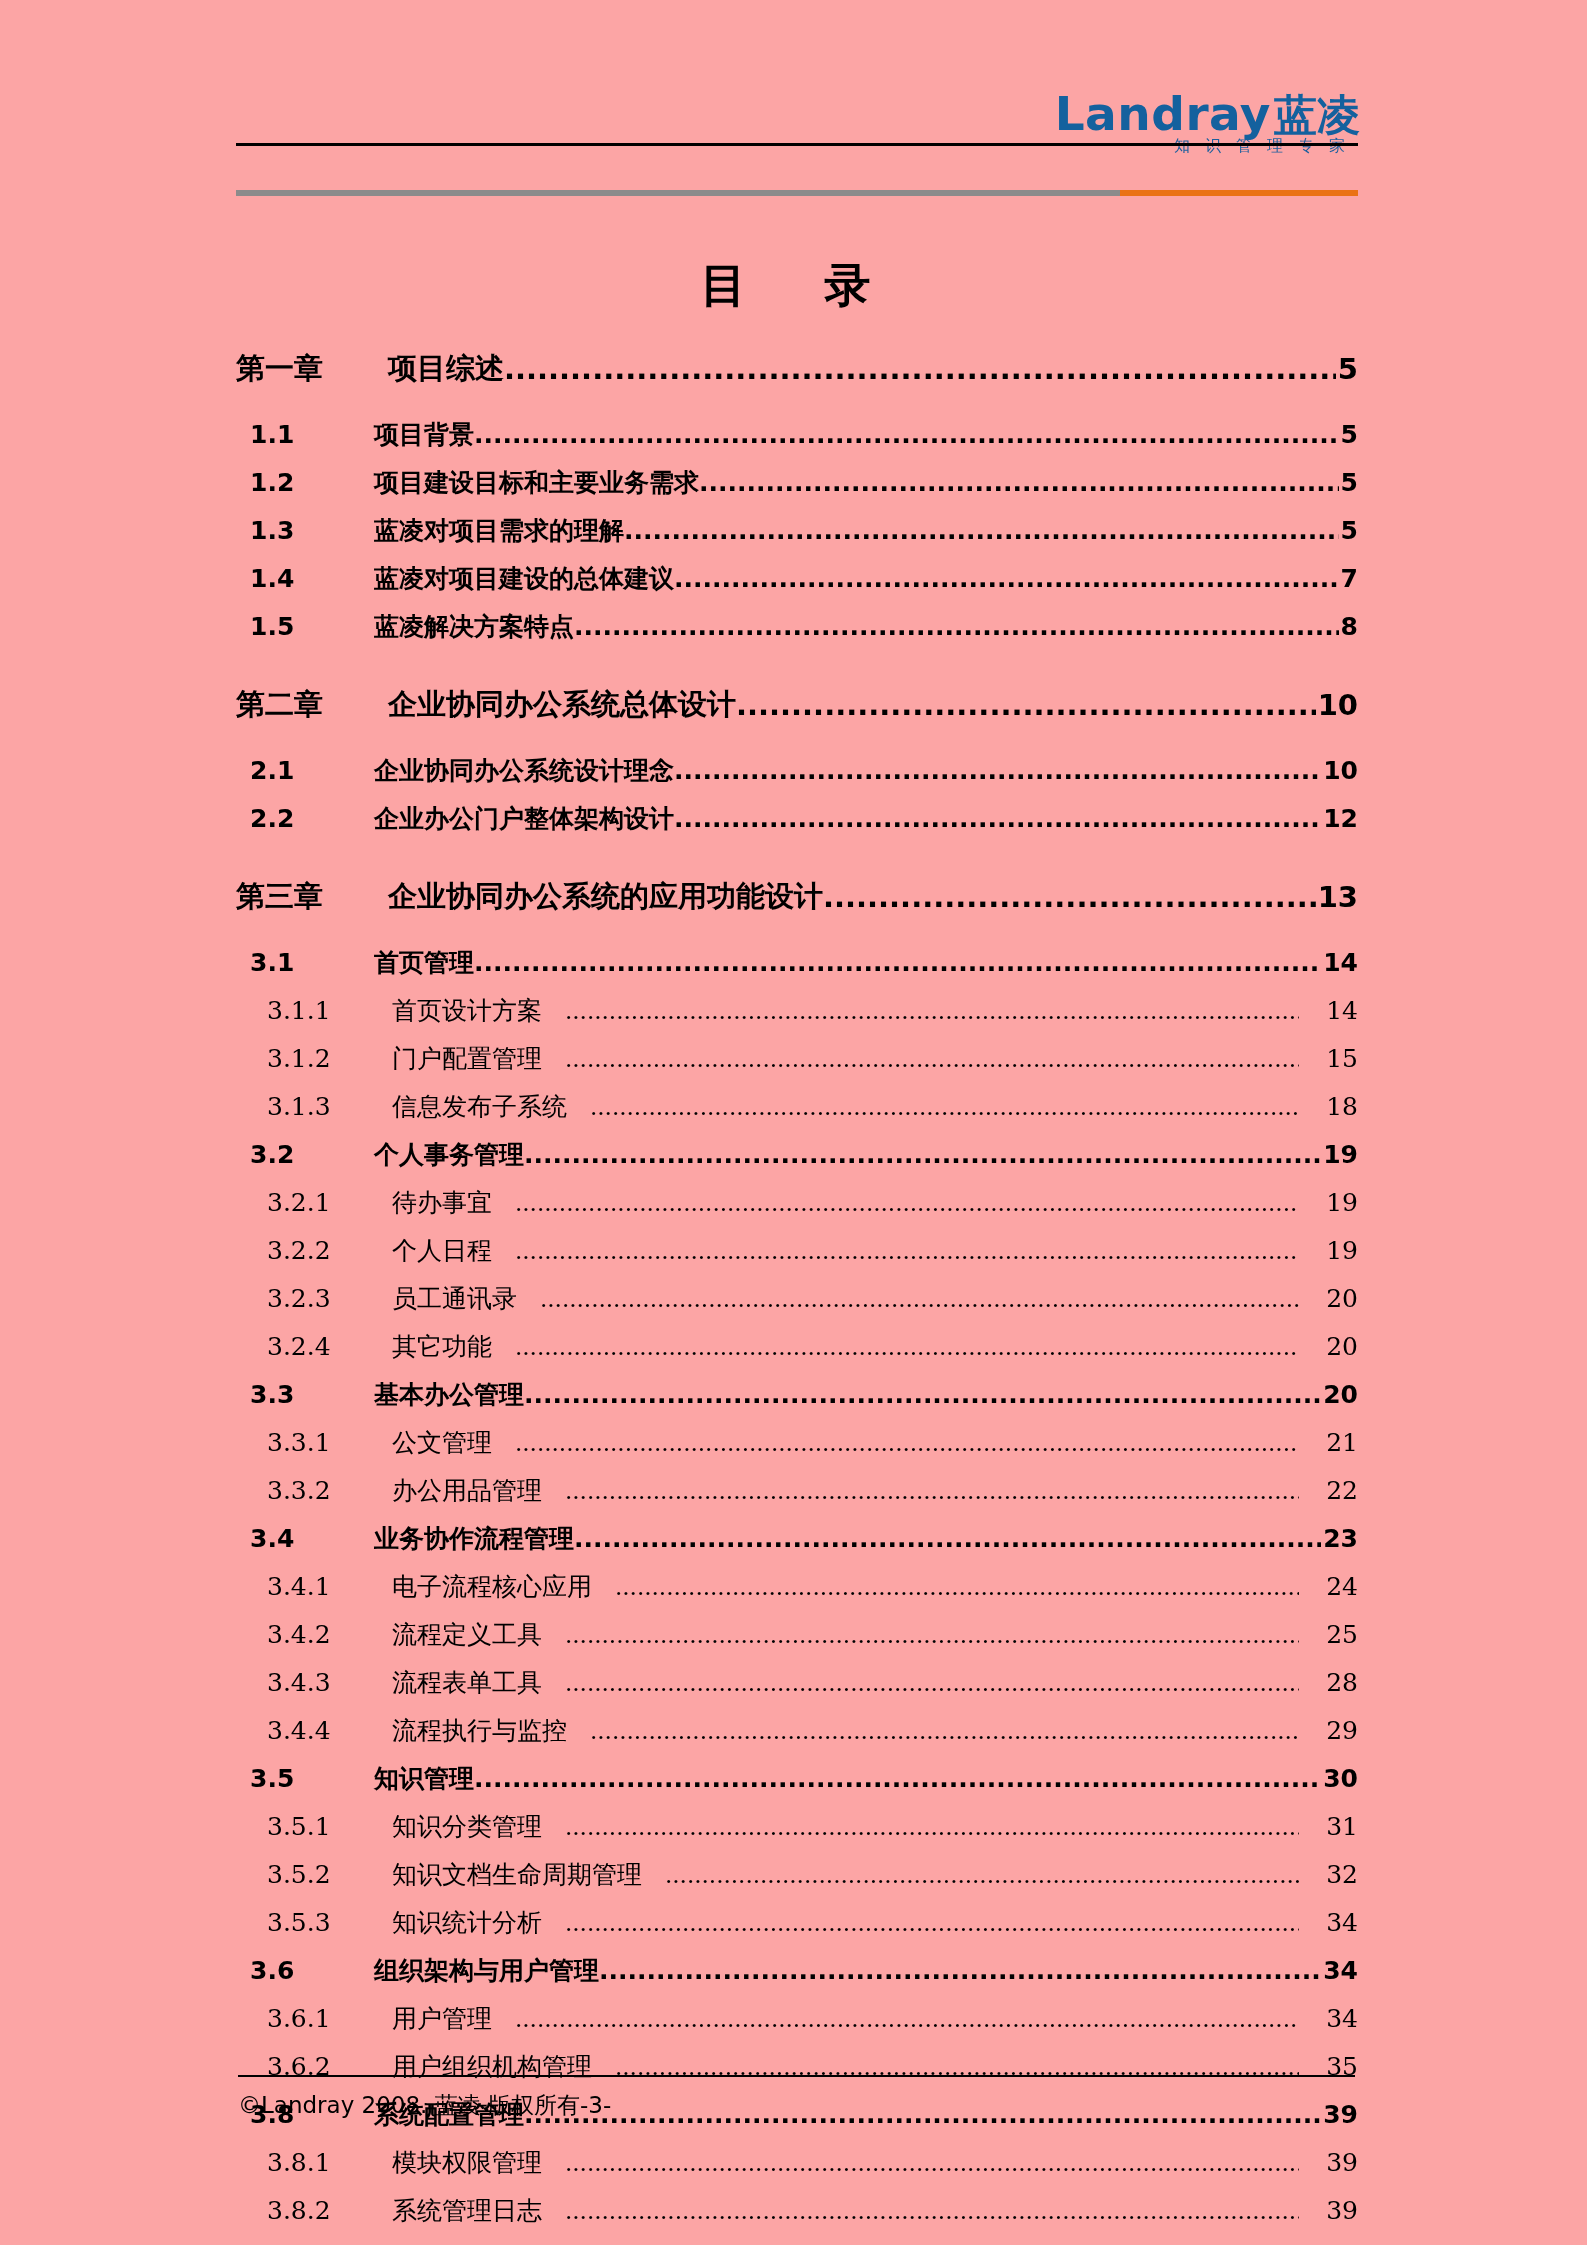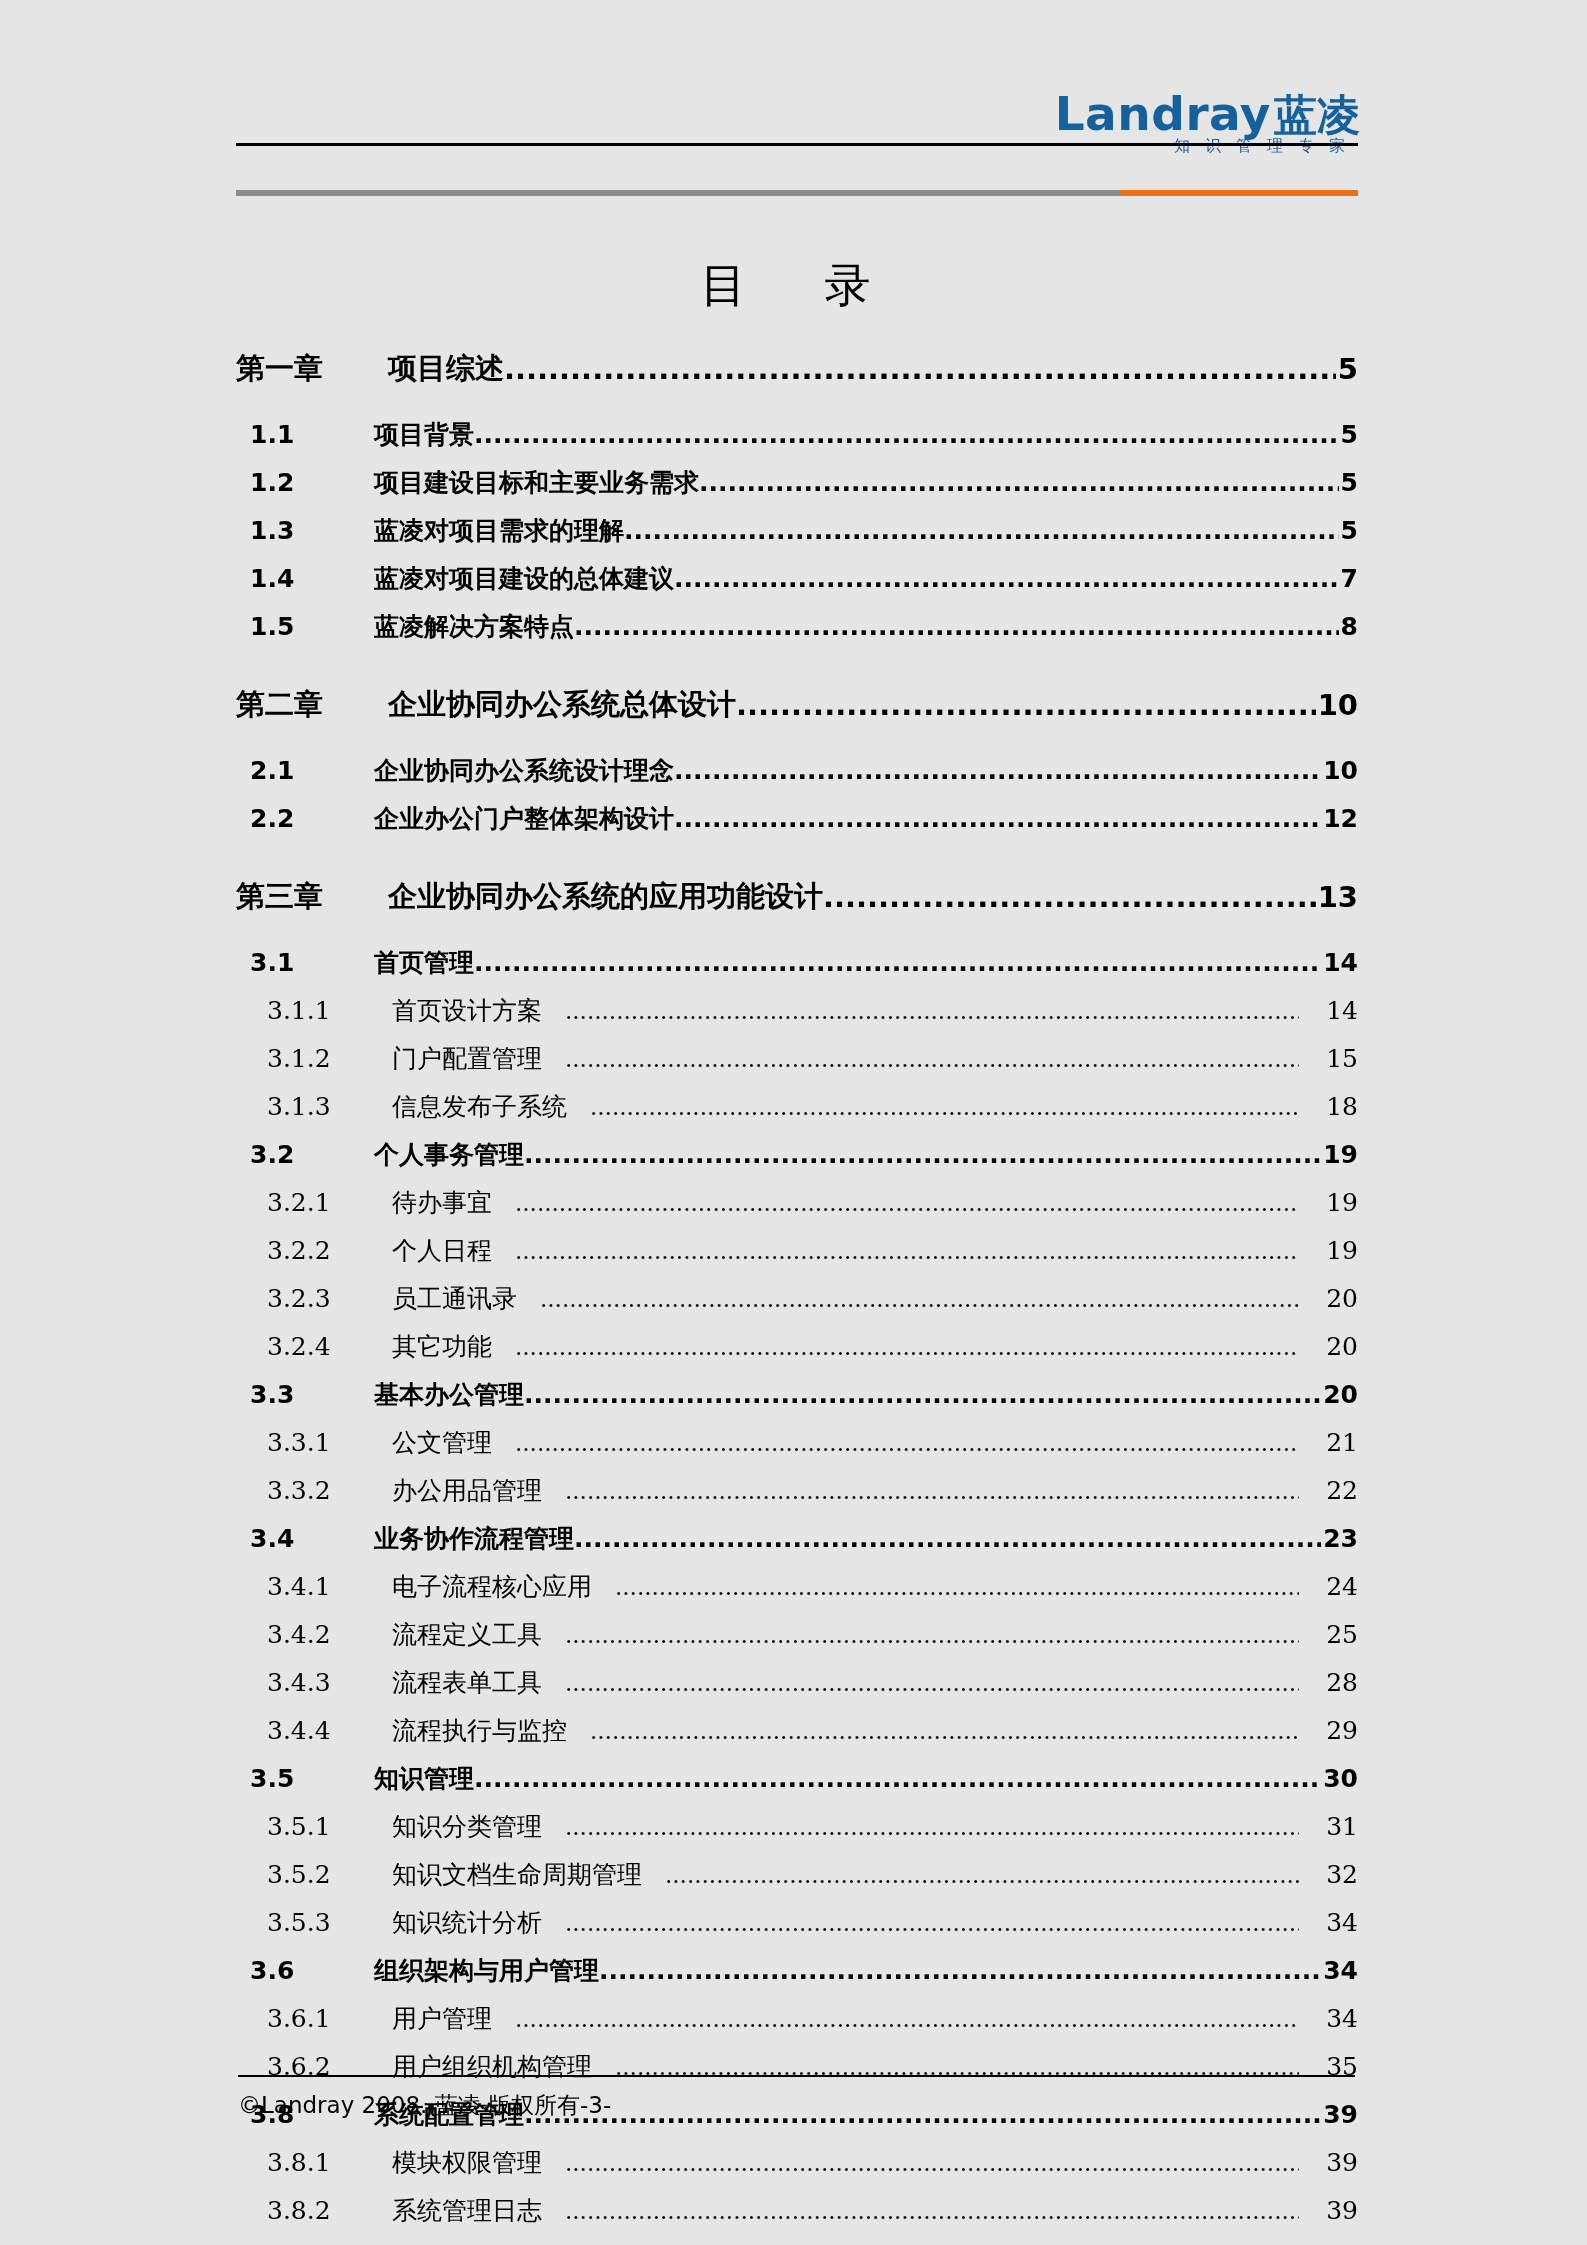--- a/index.html
+++ b/index.html
@@ -11,21 +11,21 @@
   body {
     font-family: "Liberation Sans", "DejaVu Sans", sans-serif;
     color: #000000;
     -webkit-font-smoothing: antialiased;
   }
 
   .page {
     position: relative;
     width: 1587px;
     height: 2245px;
-    background: #e5e5e5;
+    background: #fca5a5;
     overflow: hidden;
     box-sizing: border-box;
   }
 
   
   .header {
     position: absolute;
     left: 0;
     top: 0;
     width: 1587px;
@@ -94,21 +94,21 @@
 
   
   .doc-title {
     position: absolute;
     left: 0;
     top: 255px;
     width: 1587px;
     text-align: center;
     font-family: "DejaVu Sans", "Liberation Sans", sans-serif;
     font-size: 46px;
-    font-weight: 400;
+    font-weight: 700;
     letter-spacing: 16px;
     color: #000000;
   }
 
   
   .toc {
     position: absolute;
     left: 236px;
     top: 338px;
     width: 1122px;

